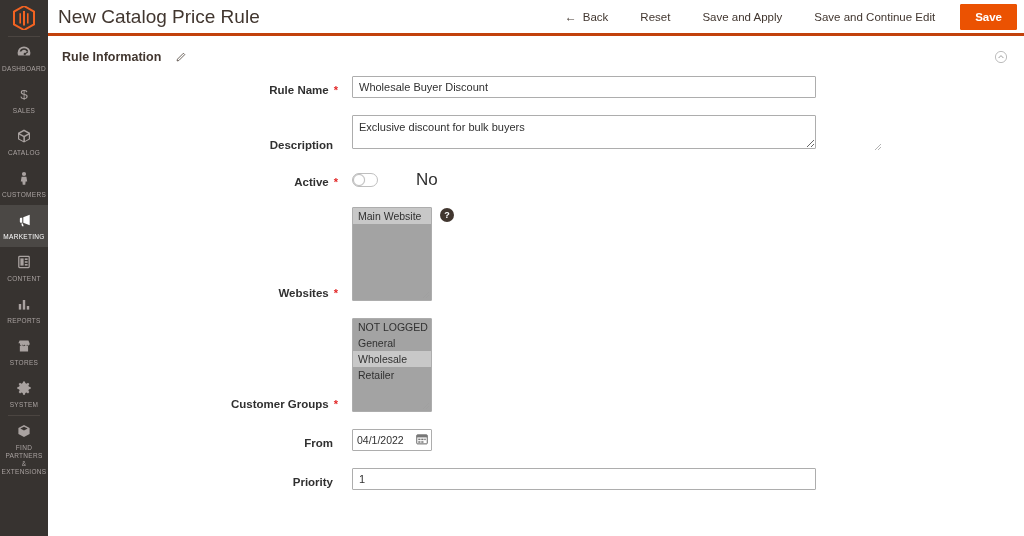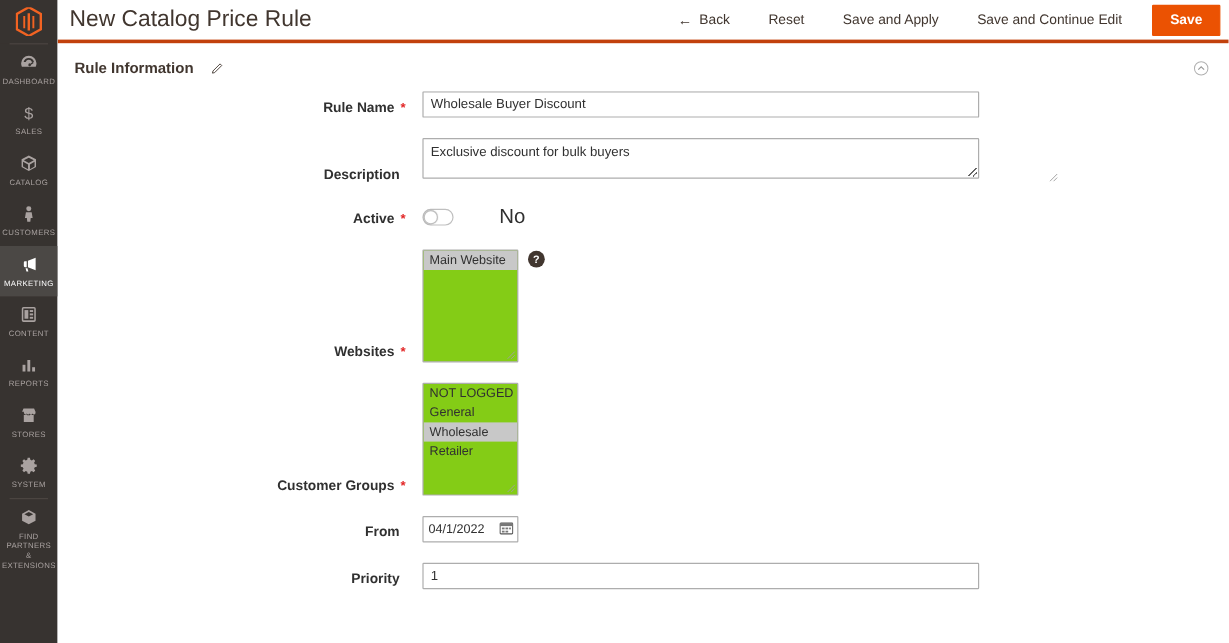--- a/index.html
+++ b/index.html
@@ -222,21 +222,21 @@
     font-size: 17px;
     color: #303030;
     padding-left: 29px;
   }
 
   
   .msel {
     width: 80px;
     height: 94px;
     border: 1px solid #adadad;
-    background: #84cc16;
+    background: #a3a3a3;
     font-size: 10.5px;
     color: #303030;
     overflow: hidden;
     position: relative;
     border-radius: 1px;
   }
   .msel-opt {
     padding: 2px 5px;
     line-height: 12px;
     cursor: pointer;

